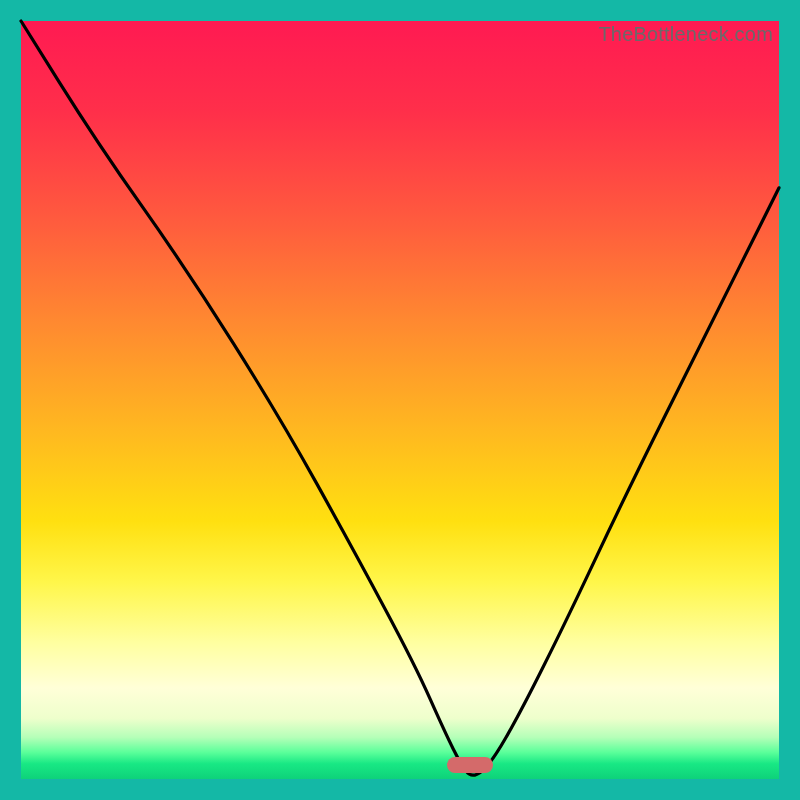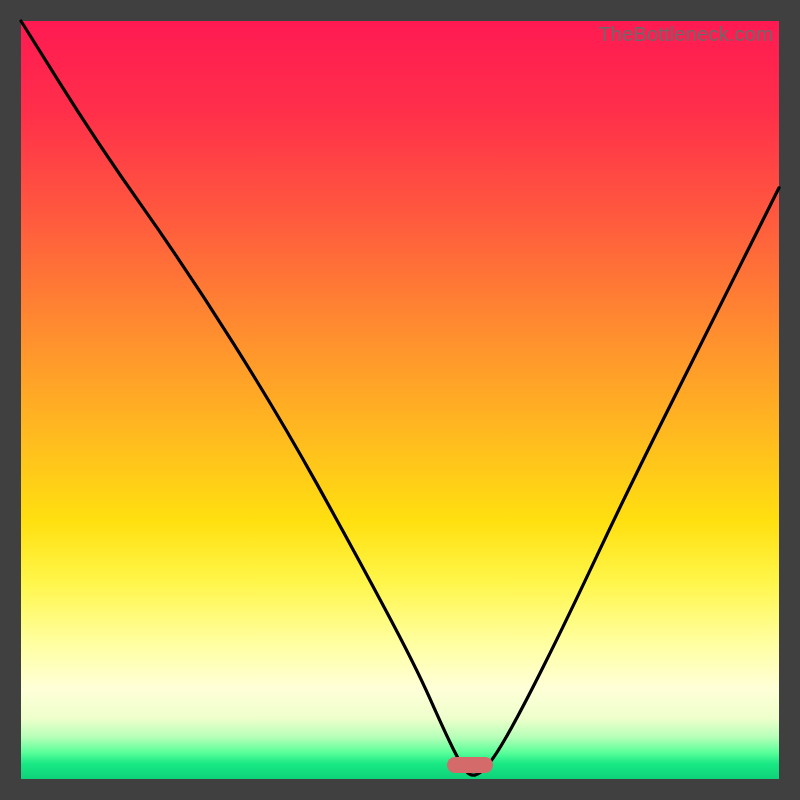--- a/index.html
+++ b/index.html
@@ -8,21 +8,21 @@
     width: 800px;
     height: 800px;
     background: #000;
     overflow: hidden;
     font-family: Arial, Helvetica, sans-serif;
   }
   .frame {
     position: relative;
     width: 800px;
     height: 800px;
-    background: #404040;
+    background: #14b8a6;
   }
   .plot-area {
     position: absolute;
     left: 21px;
     top: 21px;
     width: 758px;
     height: 758px;
     
     background: linear-gradient(
       to bottom,

